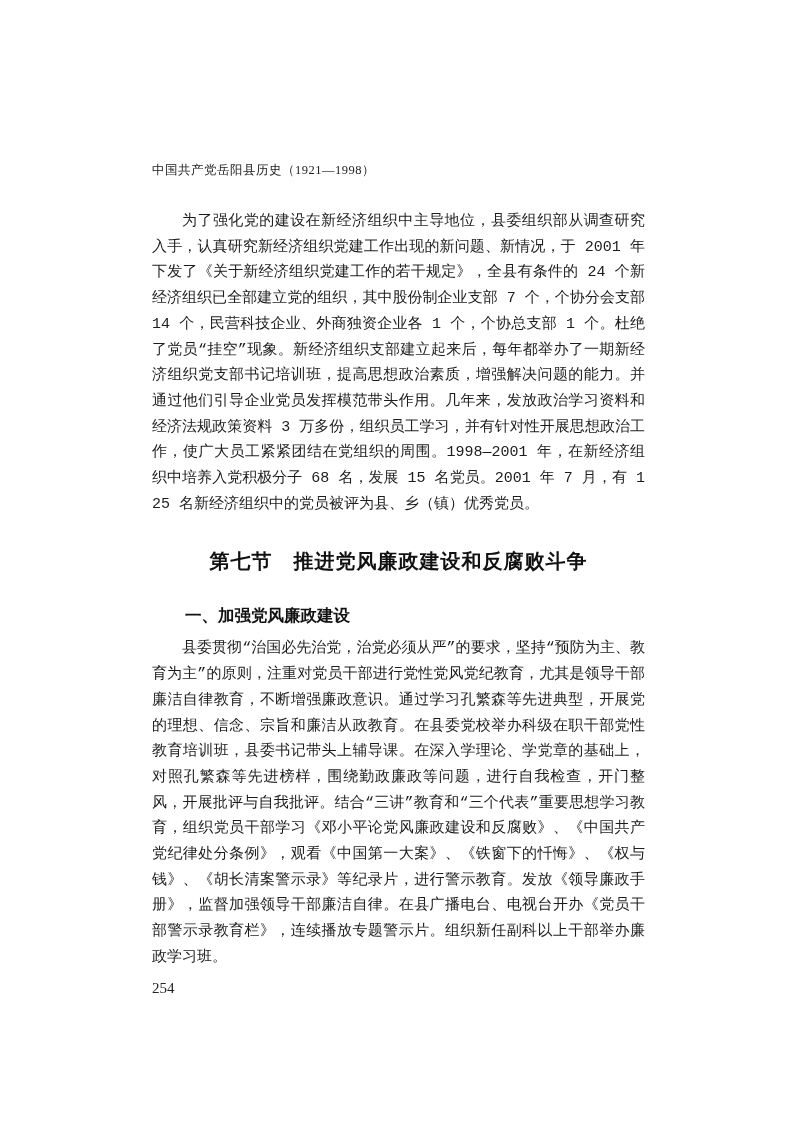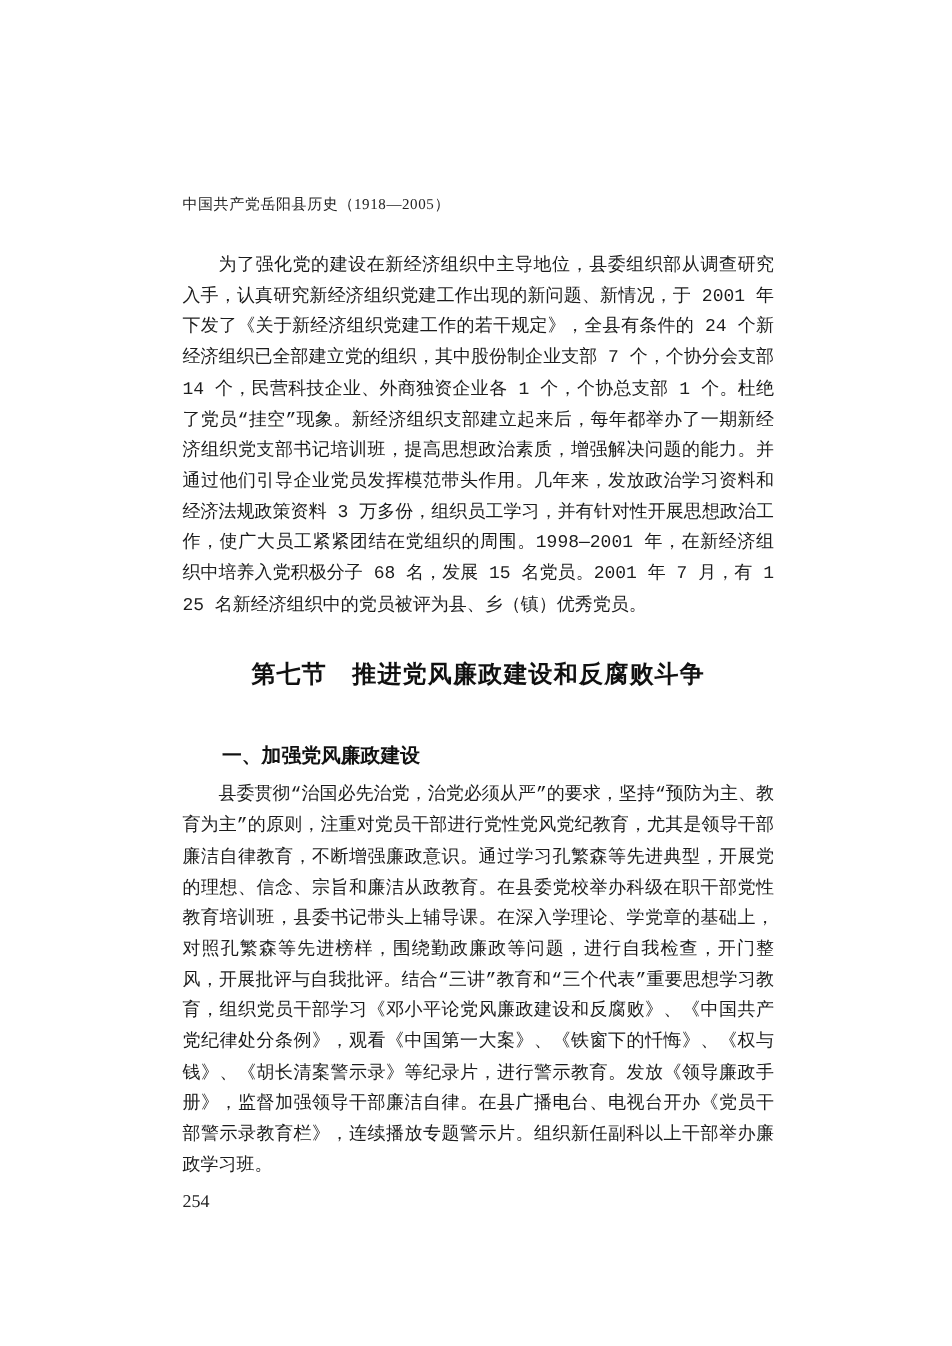--- a/index.html
+++ b/index.html
@@ -31,21 +31,21 @@
   .body-para {
     margin: 0;
     font-size: 15px;
     line-height: 25.7px;
     text-align: justify;
     text-indent: 2em;
     word-break: break-all;
     font-family: Liberation Mono, monospace;
   }
   .section-title {
-    margin: 31px 0 44px 0;
+    margin: 31px 0 30px 0;
     font-family: "Liberation Sans", "DejaVu Sans", sans-serif;
     font-weight: 700;
     font-size: 20px;
     text-align: center;
     letter-spacing: 1px;
     color: #111;
   }
   .subsection-title {
     margin: 0 0 9px 0;
     font-family: "Liberation Sans", "DejaVu Sans", sans-serif;
@@ -57,21 +57,21 @@
   .page-number {
     margin-top: 9px;
     font-size: 15px;
     color: #222;
   }
 </style>
 </head>
 <body>
 
 <div class="page">
-  <div class="running-header">中国共产党岳阳县历史（1918—2005）</div>
+  <div class="running-header">中国共产党岳阳县历史（1921—1998）</div>
 
   <div class="content">
     <p class="body-para">为了强化党的建设在新经济组织中主导地位，县委组织部从调查研究入手，认真研究新经济组织党建工作出现的新问题、新情况，于 2001 年下发了《关于新经济组织党建工作的若干规定》，全县有条件的 24 个新经济组织已全部建立党的组织，其中股份制企业支部 7 个，个协分会支部 14 个，民营科技企业、外商独资企业各 1 个，个协总支部 1 个。杜绝了党员“挂空”现象。新经济组织支部建立起来后，每年都举办了一期新经济组织党支部书记培训班，提高思想政治素质，增强解决问题的能力。并通过他们引导企业党员发挥模范带头作用。几年来，发放政治学习资料和经济法规政策资料 3 万多份，组织员工学习，并有针对性开展思想政治工作，使广大员工紧紧团结在党组织的周围。1998—2001 年，在新经济组织中培养入党积极分子 68 名，发展 15 名党员。2001 年 7 月，有 125 名新经济组织中的党员被评为县、乡（镇）优秀党员。</p>
 
     <h2 class="section-title">第七节　推进党风廉政建设和反腐败斗争</h2>
 
     <h3 class="subsection-title">一、加强党风廉政建设</h3>
 
     <p class="body-para">县委贯彻“治国必先治党，治党必须从严”的要求，坚持“预防为主、教育为主”的原则，注重对党员干部进行党性党风党纪教育，尤其是领导干部廉洁自律教育，不断增强廉政意识。通过学习孔繁森等先进典型，开展党的理想、信念、宗旨和廉洁从政教育。在县委党校举办科级在职干部党性教育培训班，县委书记带头上辅导课。在深入学理论、学党章的基础上，对照孔繁森等先进榜样，围绕勤政廉政等问题，进行自我检查，开门整风，开展批评与自我批评。结合“三讲”教育和“三个代表”重要思想学习教育，组织党员干部学习《邓小平论党风廉政建设和反腐败》、《中国共产党纪律处分条例》，观看《中国第一大案》、《铁窗下的忏悔》、《权与钱》、《胡长清案警示录》等纪录片，进行警示教育。发放《领导廉政手册》，监督加强领导干部廉洁自律。在县广播电台、电视台开办《党员干部警示录教育栏》，连续播放专题警示片。组织新任副科以上干部举办廉政学习班。</p>
 

